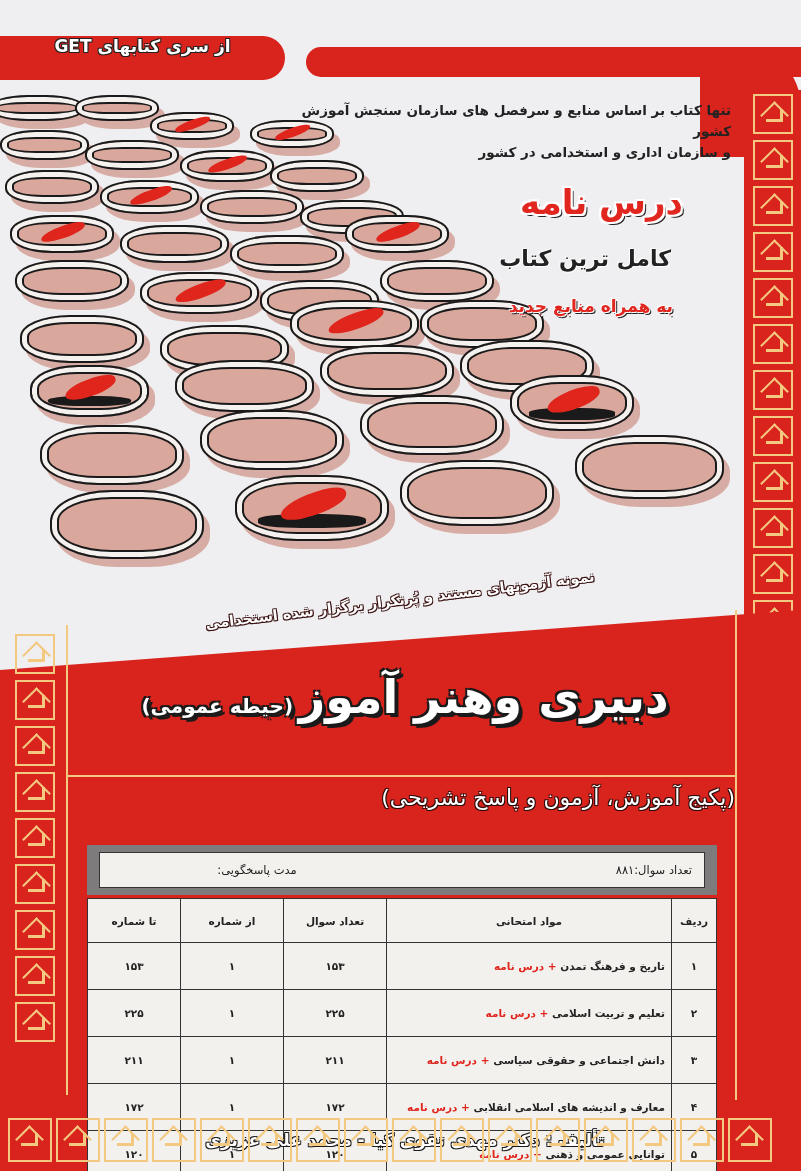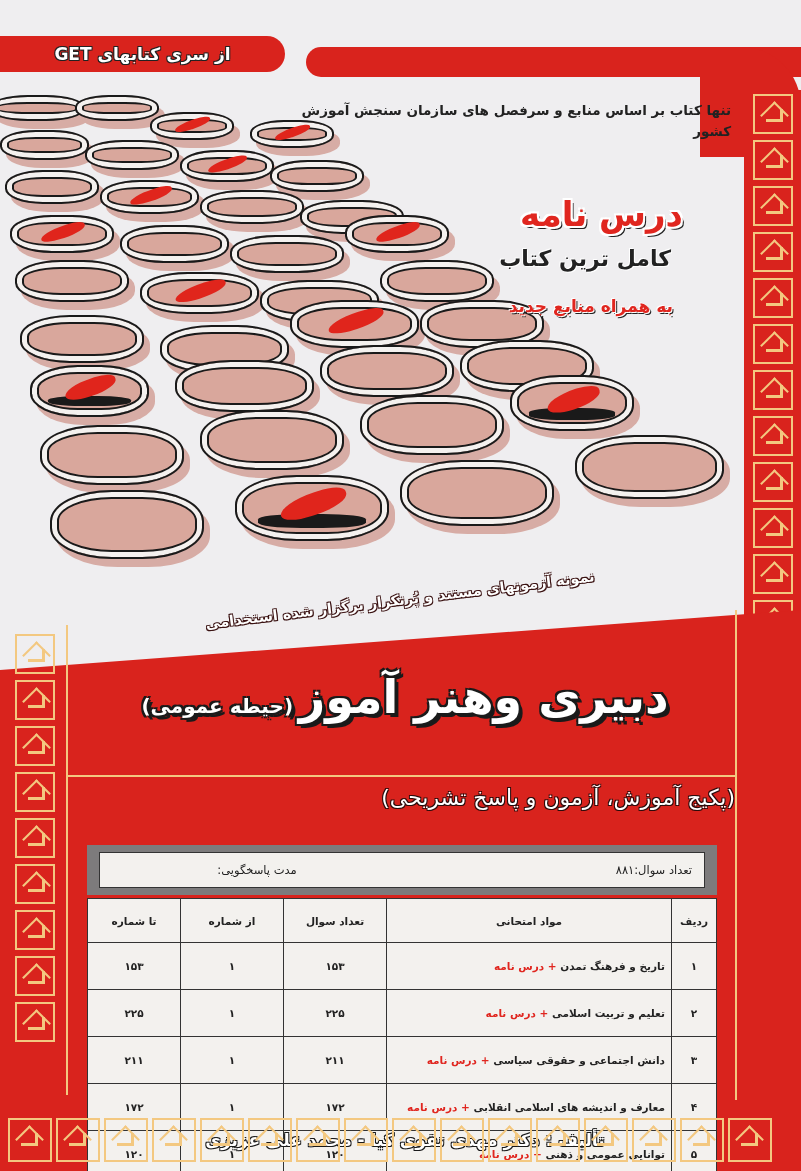--- a/index.html
+++ b/index.html
@@ -22,23 +22,23 @@
     background: #e0251c; border-radius: 60% 40% 55% 45%;
     transform: rotate(-18deg);
   }
   .tin.dark::before {
     content: ""; position: absolute; left: 14%; right: 14%; bottom: 18%; height: 22%;
     background: #1a1a1a; border-radius: 40%;
   }
 
   
   .top-banner {
-    position: absolute; left: 0; top: 36px; width: 285px; height: 36px;
+    position: absolute; left: 0; top: 36px; width: 285px; height: 44px;
     background: #d9231d; border-radius: 0 22px 22px 0;
-    display: flex; align-items: center; justify-content: center;
+    display: flex; align-items: flex-start; justify-content: center;
   }
   .top-banner span {
     color: #fff; font-weight: bold; font-size: 17px; direction: rtl;
     text-shadow: 1px 1px 0 #222, -1px -1px 0 #222, 1px -1px 0 #222, -1px 1px 0 #222;
   }
   .top-bar {
     position: absolute; left: 306px; top: 47px; width: 500px; height: 30px;
     background: #d9231d; border-radius: 15px 0 0 15px;
   }
   .corner-curve {
@@ -66,21 +66,20 @@
 
   
   .tagline {
     position: absolute; right: 70px; top: 100px; width: 460px;
     direction: rtl; text-align: right; font-size: 13.5px; font-weight: bold; color: #222; line-height: 21px;
   }
   .darsnameh {
     position: absolute; right: 118px; top: 182px;
     direction: rtl; font-size: 34px; font-weight: bold; color: #e0261f;
     text-shadow: 2px 2px 0 #fff, -2px -2px 0 #fff, 2px -2px 0 #fff, -2px 2px 0 #fff, 3px 3px 0 #222;
-    margin-top: 12px;
   }
   .complete-book {
     position: absolute; right: 130px; top: 246px;
     direction: rtl; font-size: 22px; font-weight: bold; color: #222;
     text-shadow: 1px 1px 0 #fff, -1px -1px 0 #fff;
   }
   .new-sources {
     position: absolute; right: 128px; top: 296px;
     direction: rtl; font-size: 17px; font-weight: bold; color: #e0261f;
     text-shadow: 1px 1px 0 #fff, -1px -1px 0 #fff, 2px 2px 0 #222;
@@ -222,20 +221,21 @@
     <div class="knot"></div>
     <div class="knot"></div>
     <div class="knot"></div>
     <div class="knot"></div>
     <div class="knot"></div>
     <div class="knot"></div>
   </div>
 
   <div class="tagline">
     <div>تنها کتاب بر اساس منابع و سرفصل های سازمان سنجش آموزش کشور</div>
+    <div>و سازمان اداری و استخدامی در کشور</div>
   </div>
   <div class="darsnameh">درس نامه</div>
   <div class="complete-book">کامل ترین کتاب</div>
   <div class="new-sources">به همراه منابع جدید</div>
 
   <div class="red-panel"></div>
   <div class="left-line"></div>
   <div class="right-line"></div>
   <div class="left-border">
     <div class="knot"></div>

